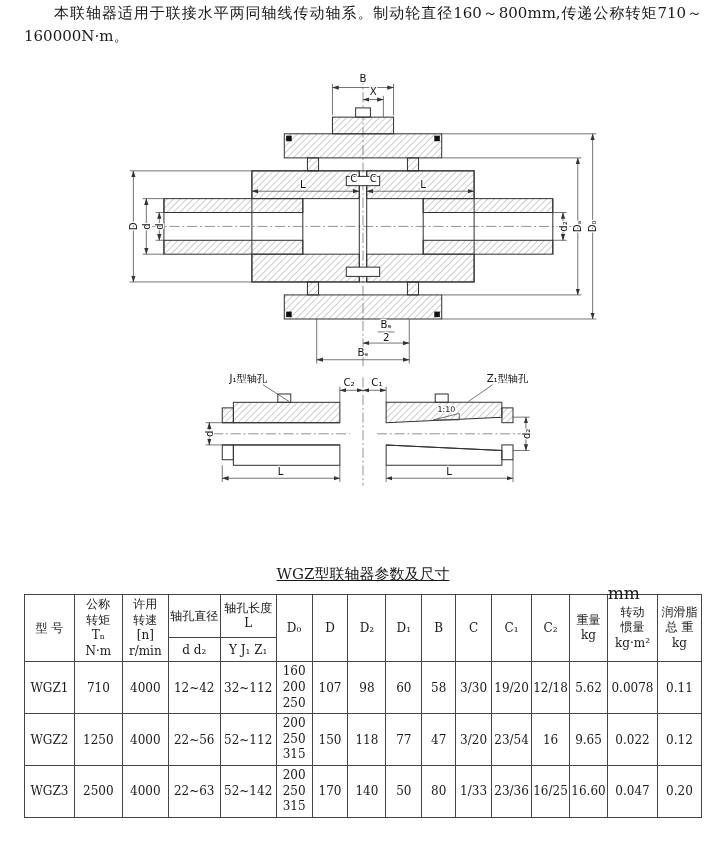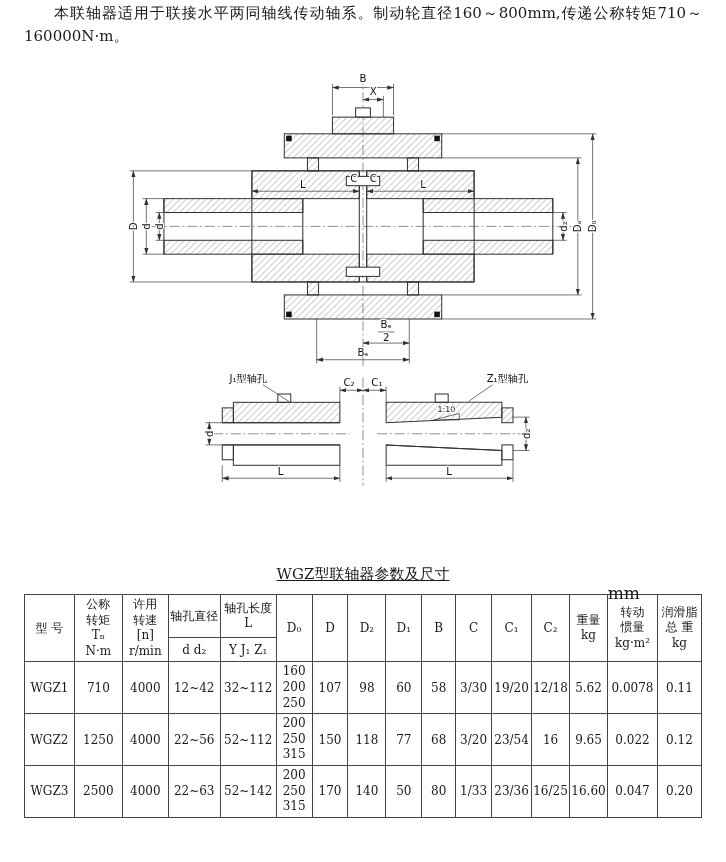--- a/index.html
+++ b/index.html
@@ -306,21 +306,21 @@
         <td>1250</td>
         <td>4000</td>
         <td>22~56</td>
         <td>52~112</td>
         <td class="pre">200
 250
 315</td>
         <td>150</td>
         <td>118</td>
         <td>77</td>
-        <td>68</td>
+        <td>47</td>
         <td>3/20</td>
         <td>23/54</td>
         <td>16</td>
         <td>9.65</td>
         <td>0.022</td>
         <td>0.12</td>
       </tr>
       <tr>
         <td>WGZ3</td>
         <td>2500</td>

